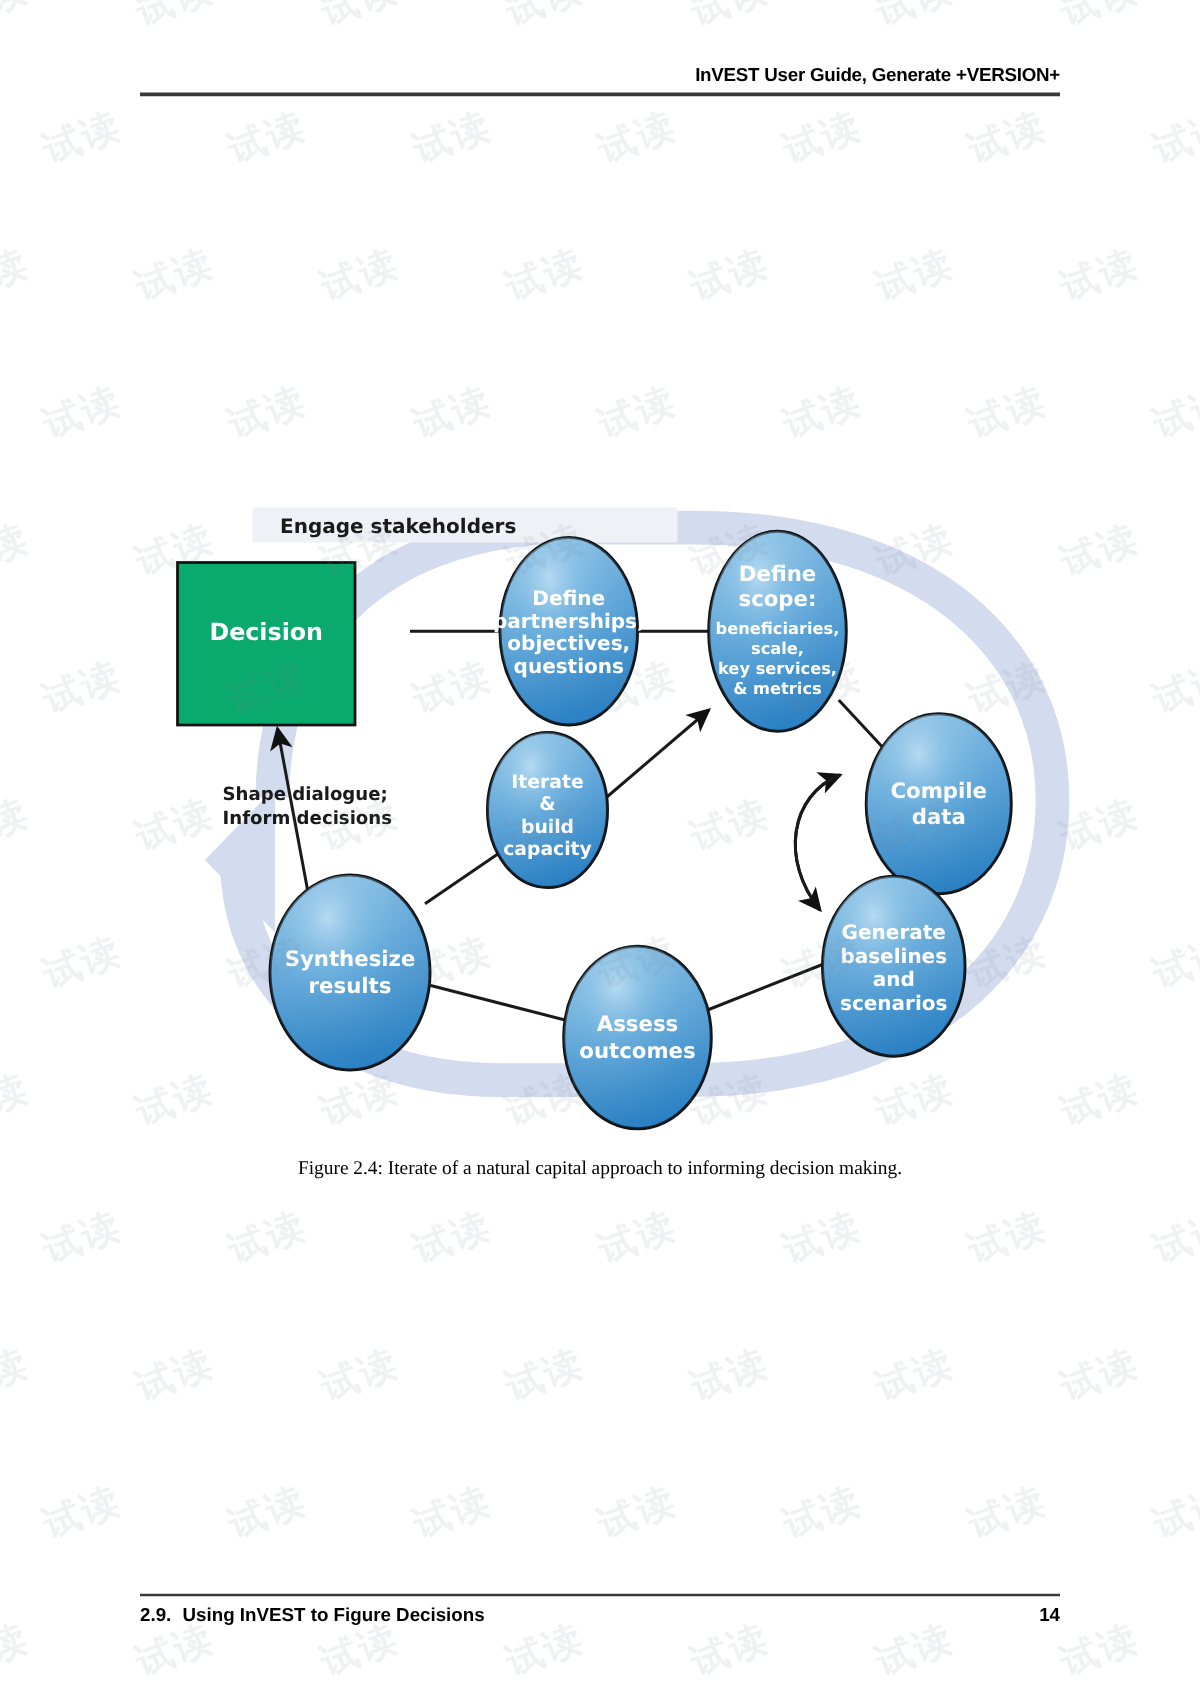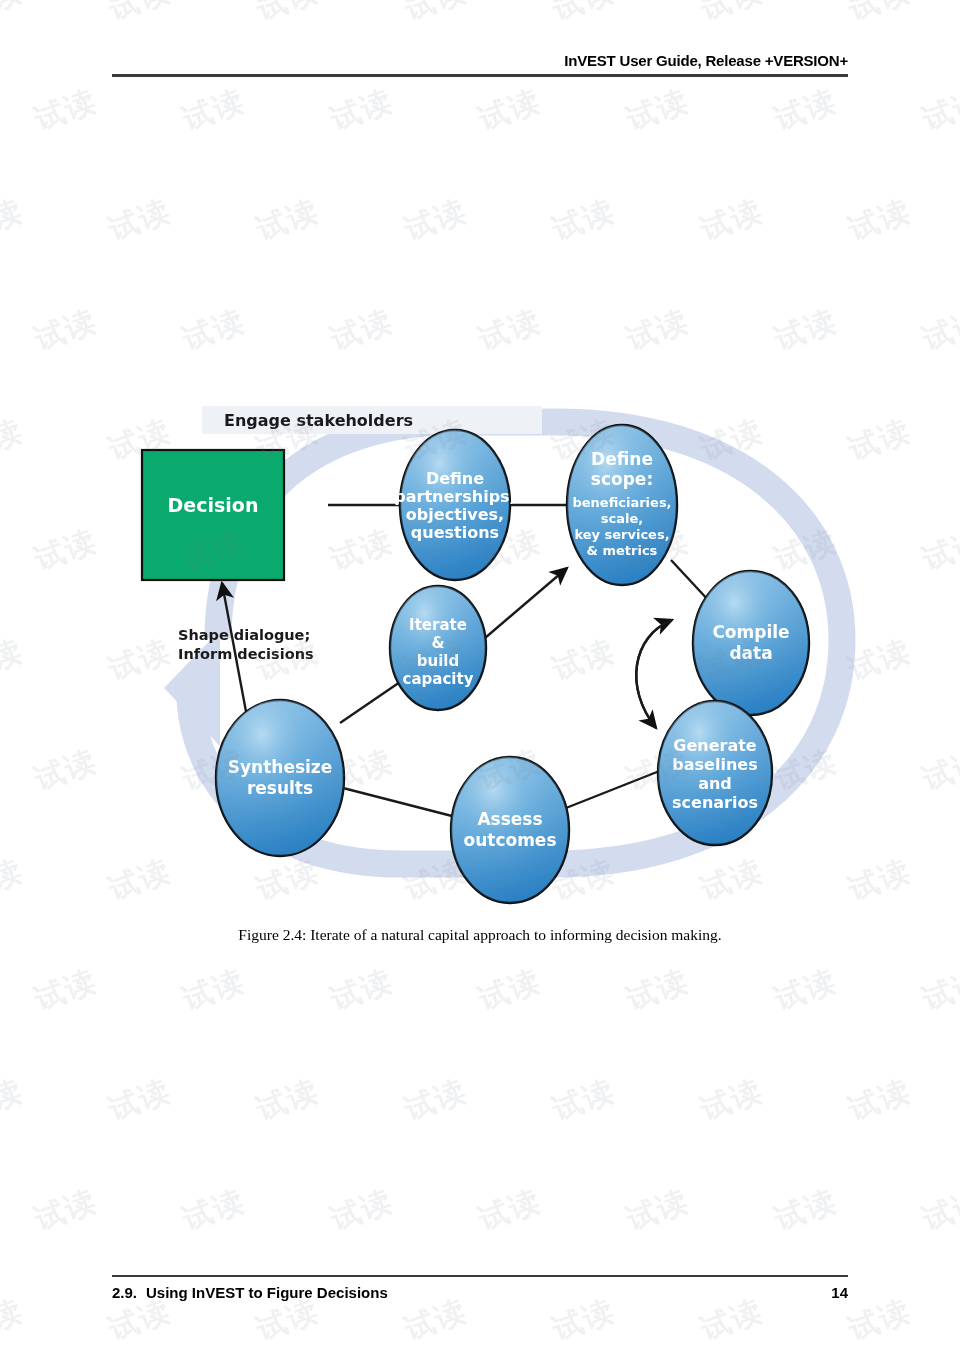--- a/index.html
+++ b/index.html
@@ -126,21 +126,21 @@
     font-weight: 700;
     fill: #1a1a1a;
   }
 </style>
 </head>
 <body>
 
 <div class="page">
 
   <div class="header">
-    <div class="header-title">InVEST User Guide, Release +VERSION+</div>
+    <div class="header-title">InVEST User Guide, Generate +VERSION+</div>
     <div class="header-rule"></div>
   </div>
 
   <div class="figure">
     <div class="figure-canvas">
       <svg width="760" height="520" viewBox="0 0 760 520" xmlns="http://www.w3.org/2000/svg">
         <defs>
           <linearGradient id="ballGrad" x1="0.35" y1="0" x2="0.6" y2="1">
             <stop offset="0%" stop-color="#9ecbea"></stop>
             <stop offset="38%" stop-color="#6fb0de"></stop>

